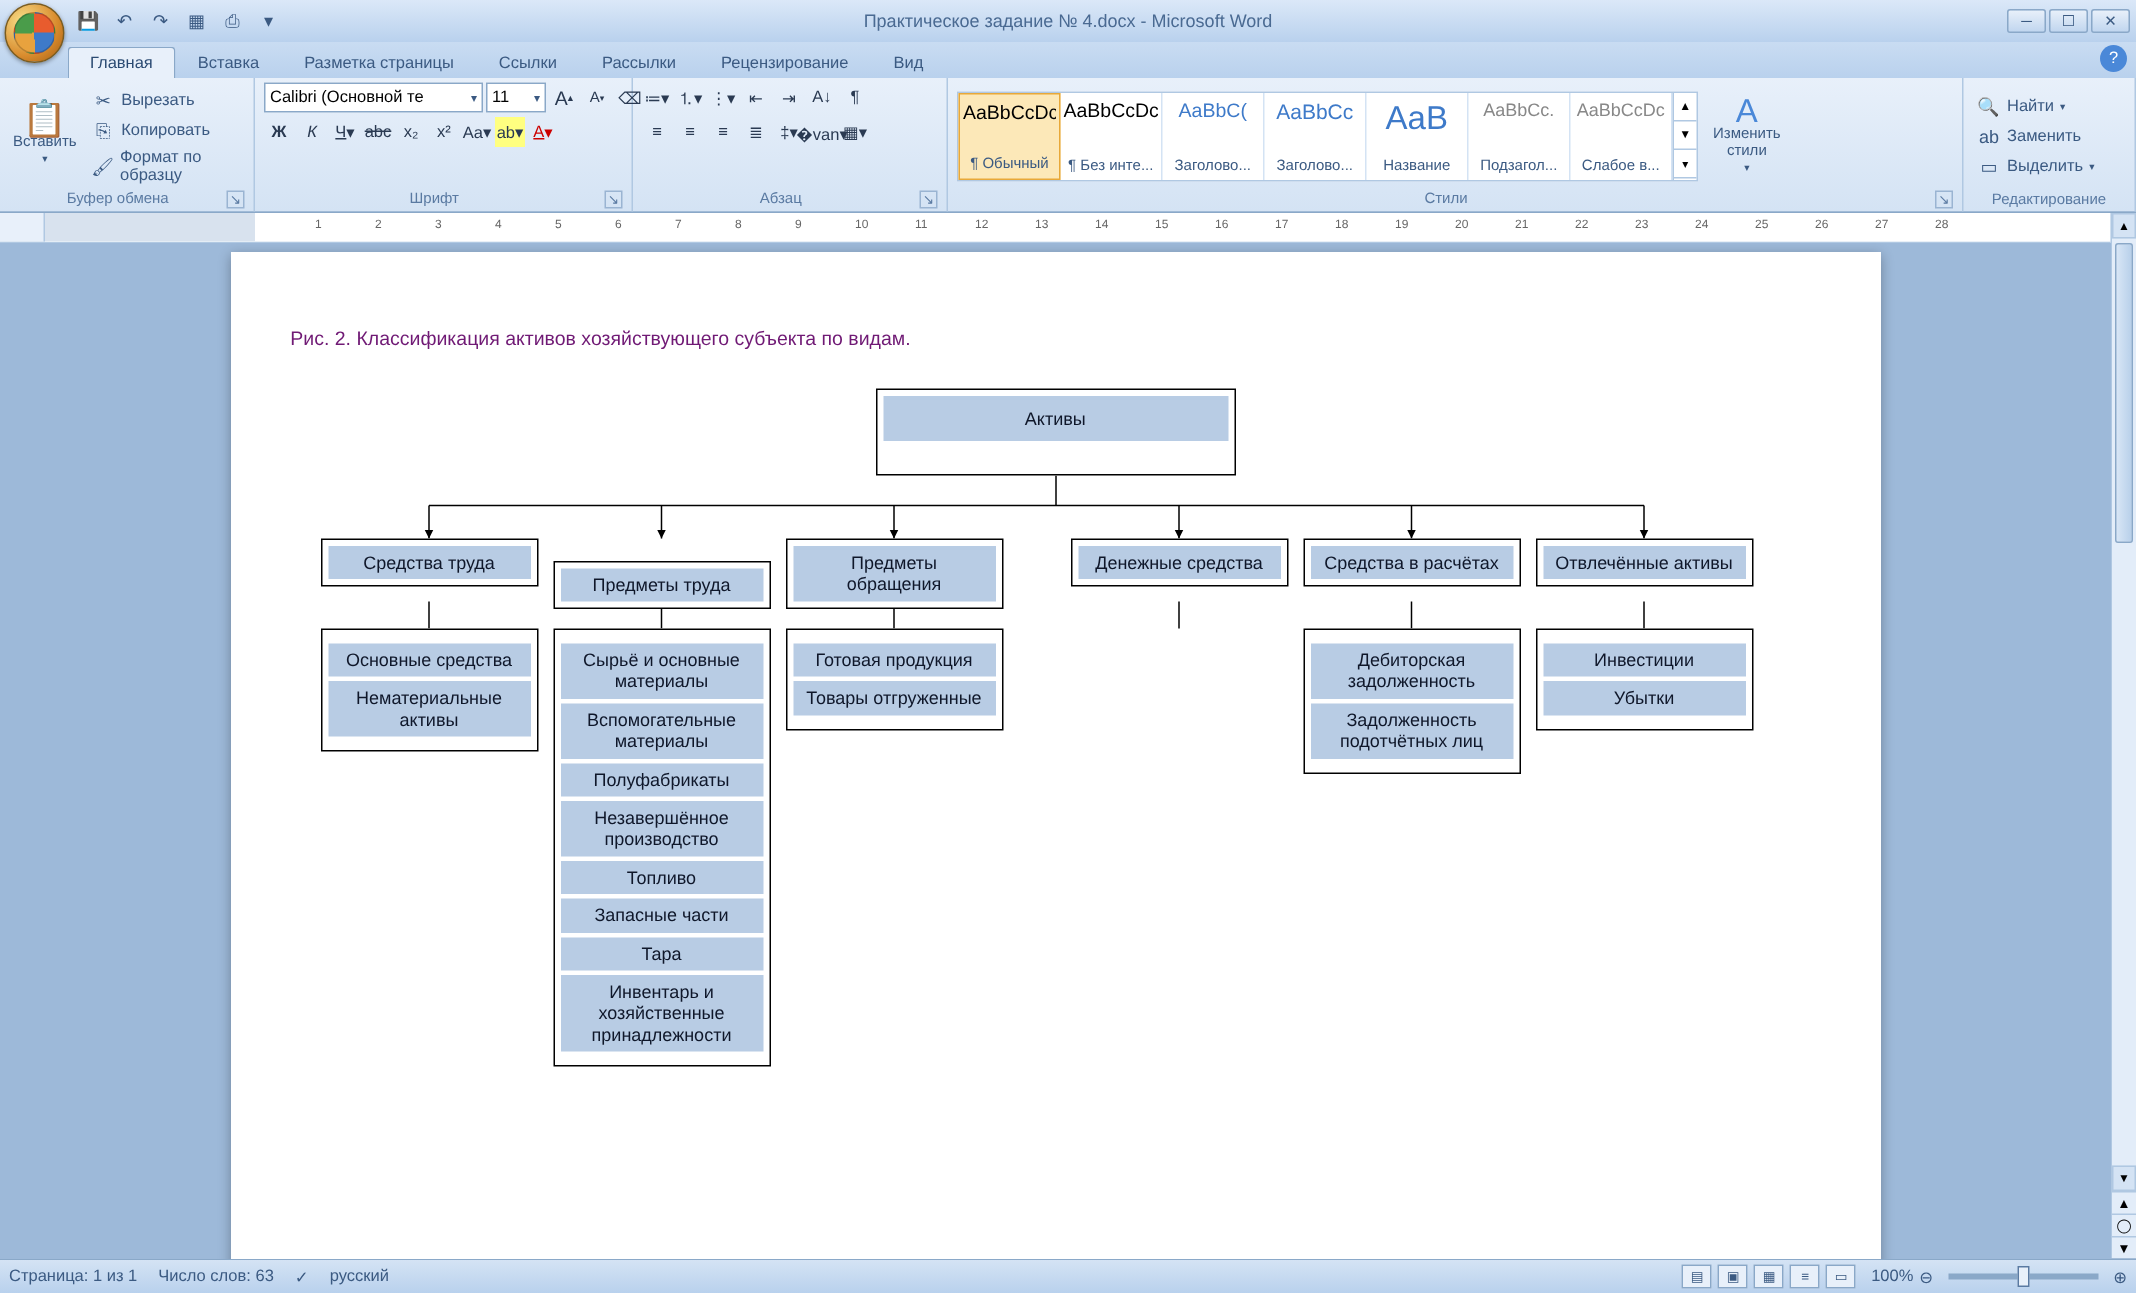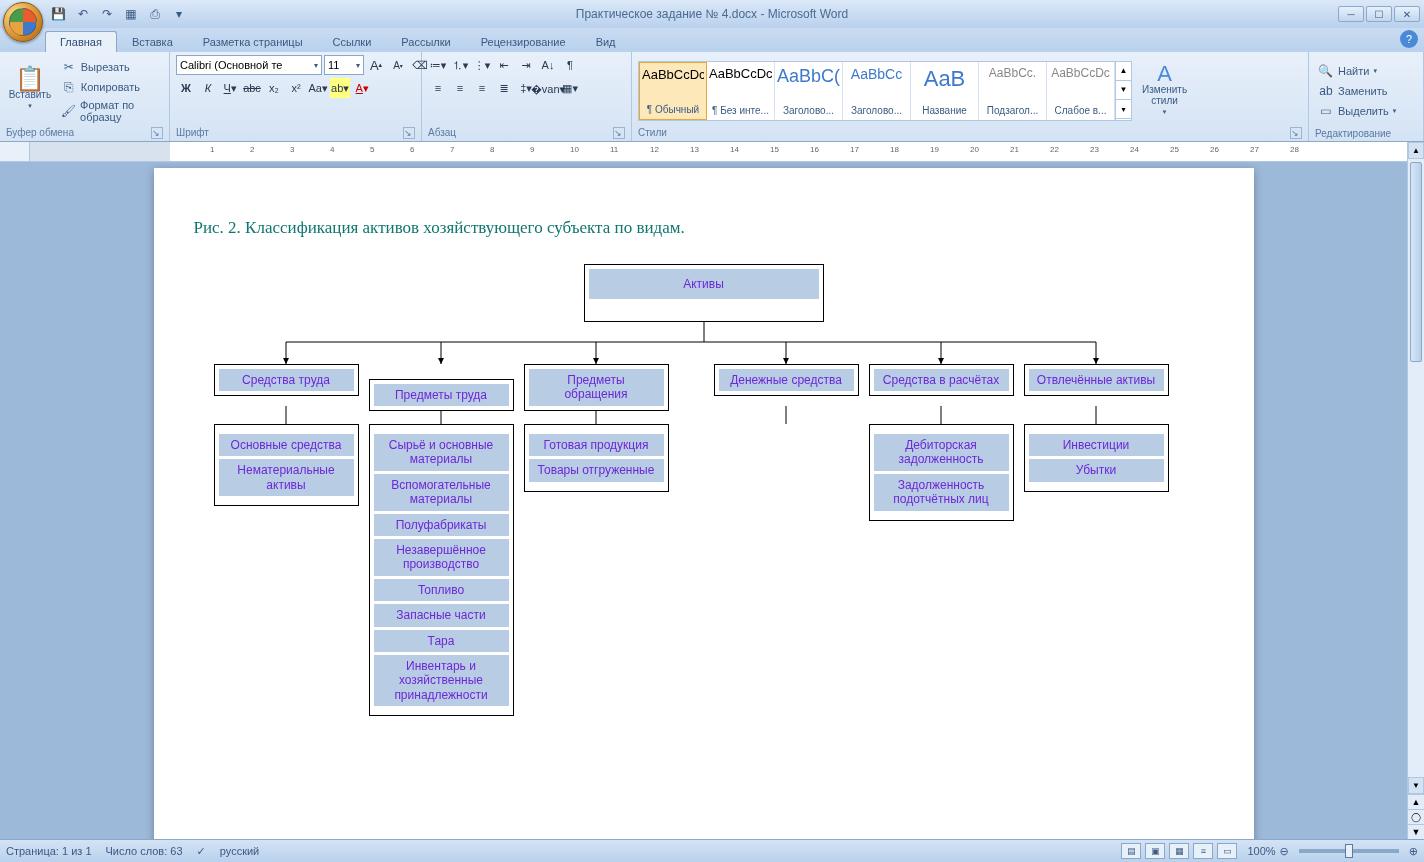--- a/index.html
+++ b/index.html
@@ -10,21 +10,21 @@
 .qat{margin-left:50px;display:flex;gap:6px;align-items:center;height:100%}
 .qat-btn{width:18px;height:18px;display:flex;align-items:center;justify-content:center;color:#3b5a82;font-size:12px;cursor:pointer}
 .title-center{position:absolute;left:50%;transform:translateX(-50%);color:#4a6a92}
 .win-btns{position:absolute;right:4px;display:flex;gap:2px}
 .win-btn{width:26px;height:16px;background:linear-gradient(to bottom,#e8f0fa,#c1d6ef);border:1px solid #8aa8c8;border-radius:2px;display:flex;align-items:center;justify-content:center;font-size:10px;color:#3b5a82;cursor:pointer}
 .tabstrip{height:24px;background:linear-gradient(to bottom,#c9dcf2,#b9d1ed);display:flex;align-items:flex-end;padding-left:45px;font-size:11px}
 .tab{padding:4px 14px;color:#3b5a82;cursor:pointer;border:1px solid transparent;border-bottom:none}
 .tab.active{background:#e8f0fa;border-color:#8aa8c8;border-radius:3px 3px 0 0;color:#2a4a72}
 .ribbon{height:90px;background:linear-gradient(to bottom,#e8f0fa,#d4e3f4);border-bottom:1px solid #8aa8c8;display:flex}
 .ribbon-group{border-right:1px solid #b0c8e2;display:flex;flex-direction:column;justify-content:space-between;padding:3px 6px 1px;position:relative}
-.ribbon-group-label{font-size:10px;color:#5a7aa2;padding:1px 0;border-top:0}
+.ribbon-group-label{font-size:10px;color:#5a7aa2;text-align:center;padding:1px 0;border-top:0}
 .ribbon-group-label .dlg{float:right;font-size:9px;border:1px solid #9ab4d2;width:12px;height:12px;line-height:10px;cursor:pointer}
 .ribbon-body{flex:1;display:flex;align-items:center;gap:4px}
 .big-btn{display:flex;flex-direction:column;align-items:center;justify-content:center;padding:2px 6px;font-size:10px;color:#3b5a82;cursor:pointer;min-width:42px;text-align:center;gap:2px}
 .small-row{display:flex;flex-direction:column;gap:2px;font-size:11px;color:#3b5a82}
 .small-item{display:flex;align-items:center;gap:4px;padding:1px 3px;cursor:pointer}
 .ico{width:16px;height:16px;display:inline-flex;align-items:center;justify-content:center;font-size:12px}
 .font-combo{display:flex;gap:2px}
 .combo{background:#fff;border:1px solid #8aa8c8;font-size:11px;padding:1px 3px;display:flex;align-items:center;justify-content:space-between;cursor:pointer}
 .combo .dd{font-size:8px;color:#3b5a82;margin-left:3px}
 .btn-row{display:flex;gap:2px}
@@ -33,22 +33,22 @@
 .style-item{width:68px;padding:4px 2px;text-align:center;font-size:10px;color:#3b5a82;border-right:1px solid #d4e3f4;cursor:pointer;display:flex;flex-direction:column;justify-content:space-between}
 .style-item.sel{background:#fce8b8;border:1px solid #e8a838}
 .style-preview{font-size:13px;white-space:nowrap;overflow:hidden}
 .style-nav{width:16px;display:flex;flex-direction:column;border-left:1px solid #b0c8e2}
 .style-nav div{flex:1;display:flex;align-items:center;justify-content:center;font-size:8px;cursor:pointer;border-bottom:1px solid #b0c8e2}
 .ruler-area{height:20px;background:#f5f8fc;border-bottom:1px solid #b0c8e2;position:relative;display:flex}
 .ruler-corner{width:30px;background:#e8f0fa;border-right:1px solid #b0c8e2}
 .ruler-h{flex:1;background:#fff;position:relative;font-size:8px;color:#666;overflow:hidden}
 .doc-area{position:absolute;top:162px;left:0;right:17px;bottom:23px;background:#9db9d9;overflow:auto}
 .page{width:1100px;background:#fff;margin:6px auto 20px;box-shadow:0 2px 8px rgba(0,0,0,.3);min-height:830px;padding:50px 40px;position:relative}
-.caption{font-size:17px;color:#0f766e;margin-bottom:26px;font-family:Liberation Serif, serif}
-.diagram{position:relative;font-family:Calibri,Arial;font-size:12px;color:#6d28d9}
+.caption{font-size:13px;color:#701a75;margin-bottom:26px;font-family:Liberation Sans, sans-serif}
+.diagram{position:relative;font-family:Calibri,Arial;font-size:12px;color:#0f172a}
 .dbox{position:absolute;border:1px solid #000;background:#fff;padding:4px}
 .dbox .inner{background:#b8cce4;padding:4px 6px;text-align:center;line-height:1.2}
 svg.connectors{position:absolute;left:0;top:0;pointer-events:none}
 .vscroll{position:absolute;right:0;top:142px;bottom:23px;width:17px;background:#e3edf9;border-left:1px solid #b0c8e2}
 .vscroll .arr{height:17px;background:#d4e3f4;border:1px solid #b0c8e2;display:flex;align-items:center;justify-content:center;font-size:8px;cursor:pointer}
 .vscroll .thumb{position:absolute;top:20px;left:2px;right:2px;height:200px;background:linear-gradient(to right,#d8e6f6,#b8d0ea);border:1px solid #8aa8c8;border-radius:2px;cursor:pointer}
 .vscroll .arr.bot{position:absolute;bottom:45px;width:100%}
 .vscroll .nav{position:absolute;bottom:0;width:100%;height:45px;display:flex;flex-direction:column}
 .vscroll .nav div{flex:1;border-top:1px solid #b0c8e2;display:flex;align-items:center;justify-content:center;font-size:9px;cursor:pointer}
 .statusbar{position:absolute;bottom:0;left:0;right:0;height:23px;background:linear-gradient(to bottom,#d4e3f4,#b9d1ed);border-top:1px solid #8aa8c8;display:flex;align-items:center;font-size:11px;color:#3b5a82;padding:0 6px;gap:14px}
@@ -183,21 +183,21 @@
       <div class="styles-gallery" id="styles-gallery">
           <div class="style-item sel">
             <div class="style-preview" style="color:#000;font-size:13px">AaBbCcDc</div>
             <div>¶ Обычный</div>
           </div>
           <div class="style-item">
             <div class="style-preview" style="color:#000;font-size:13px">AaBbCcDc</div>
             <div>¶ Без инте...</div>
           </div>
           <div class="style-item">
-            <div class="style-preview" style="color:#3e7ac9;font-size:18px">AaBbC(</div>
+            <div class="style-preview" style="color:#3e7ac9;font-size:13px">AaBbC(</div>
             <div>Заголово...</div>
           </div>
           <div class="style-item">
             <div class="style-preview" style="color:#3e7ac9;font-size:14px">AaBbCc</div>
             <div>Заголово...</div>
           </div>
           <div class="style-item">
             <div class="style-preview" style="color:#3e7ac9;font-size:22px">AaB</div>
             <div>Название</div>
           </div>

